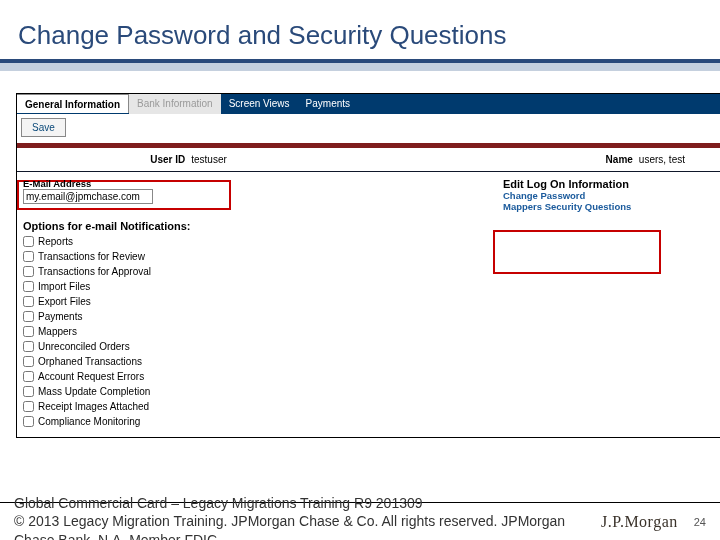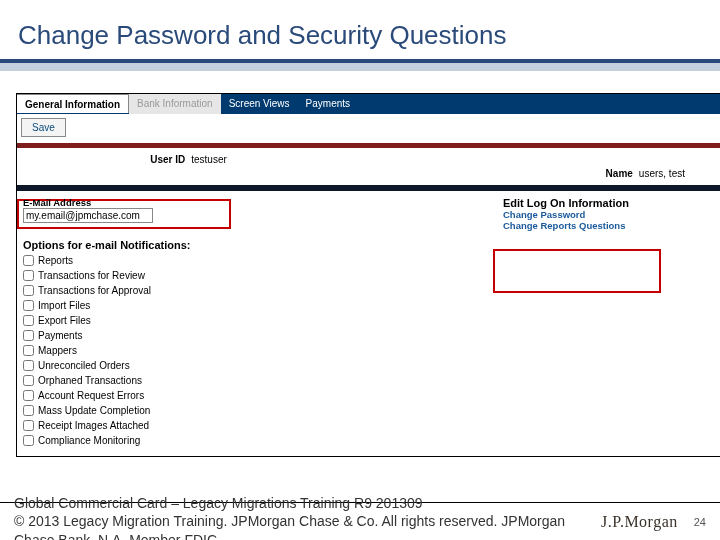--- a/index.html
+++ b/index.html
@@ -72,35 +72,34 @@
     border: 1px solid #888;
     background: #f4f4f4;
     color: #0b4a7a;
     font-size: 10px;
     padding: 3px 10px;
     cursor: pointer;
   }
   .info-row {
     display: flex;
     padding: 6px 6px 6px 6px;
-    border-bottom: 6px solid #0f172a;
+    border-bottom: 1px solid #0f172a;
   }
   .info-left {
     flex: 1;
     display: flex;
     justify-content: center;
     gap: 6px;
   }
   .info-right {
     flex: 1;
     display: flex;
     justify-content: flex-end;
     gap: 6px;
     padding-right: 30px;
-    margin-top: 14px;
   }
   .lbl { font-weight: bold; }
   .columns {
     display: flex;
     padding: 0 6px 6px 6px;
   }
   .col-left {
     width: 220px;
     position: relative;
   }
@@ -266,21 +265,21 @@
             </div>
           <div class="opt-line">
               <input type="checkbox" style="">
               <span>Compliance Monitoring</span>
             </div>
         </div>
 
         <div class="col-right">
           <div class="edit-hdr">Edit Log On Information</div>
           <div class="link">Change Password</div>
-          <div class="link">Change Reports Questions</div>
+          <div class="link">Mappers Security Questions</div>
         </div>
       </div>
     </div>
 
   </div>
 </div>
 
 <div class="footer">
   <div class="footer-text">
     <div>Global Commercial Card – Legacy Migrations Training R9 201309</div>

